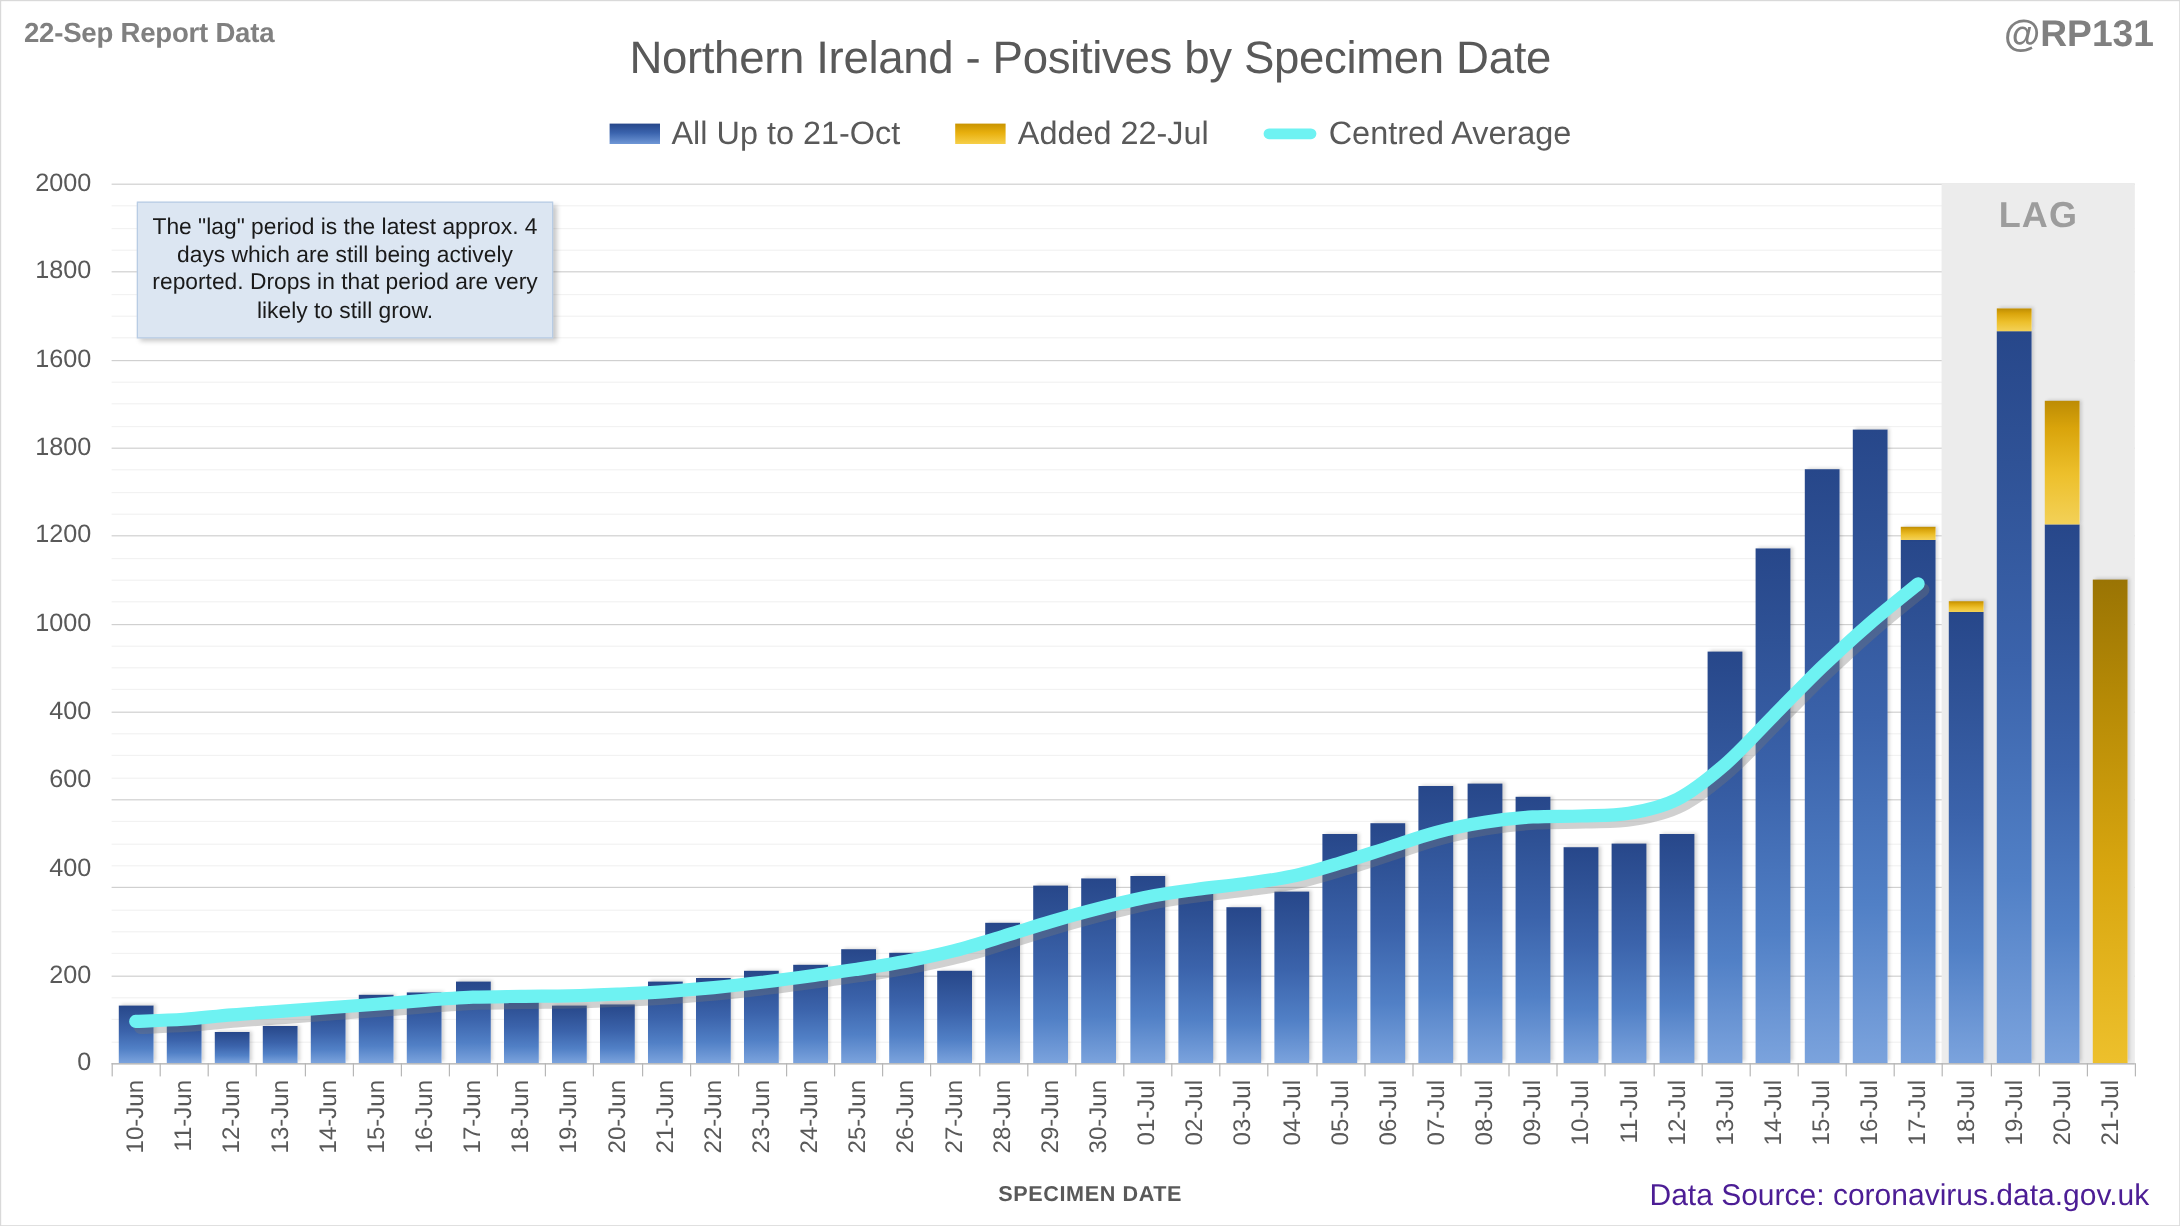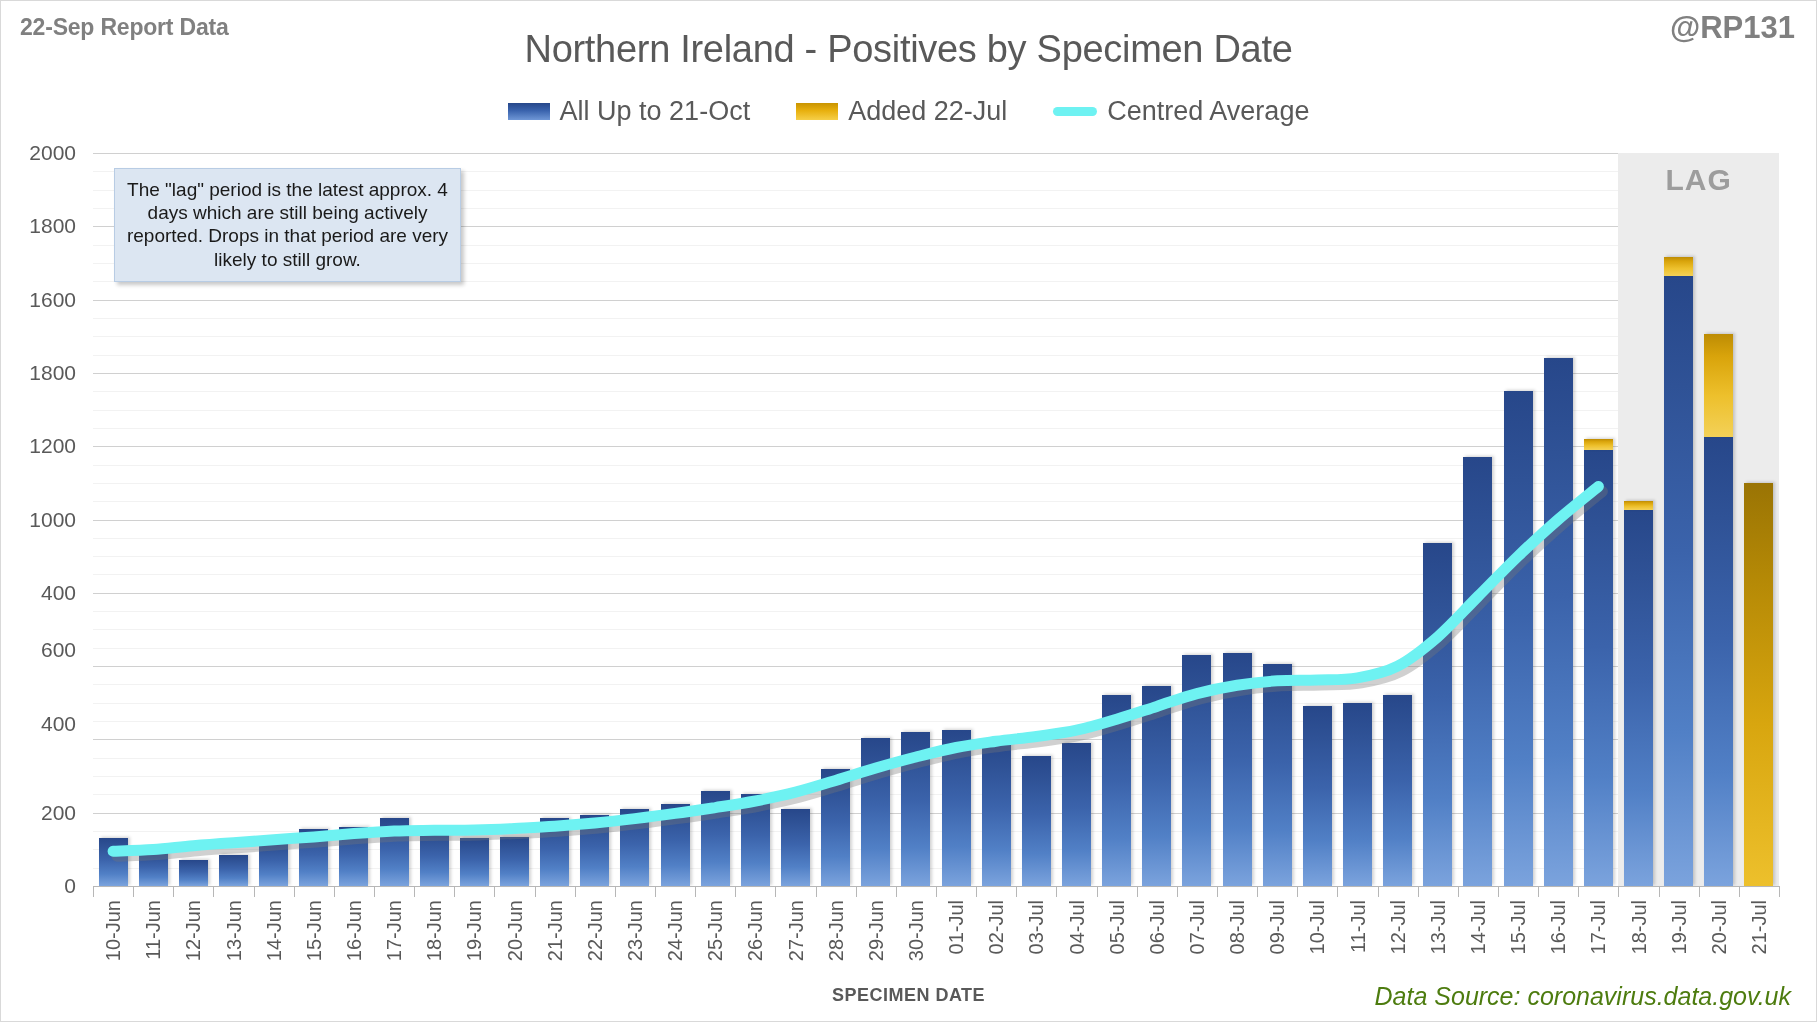--- a/index.html
+++ b/index.html
@@ -111,21 +111,21 @@
     white-space:nowrap;
     letter-spacing:0px;
   }
   #x-axis-title {
     position:absolute; left:0; right:0; top:985px;
     text-align:center; font-size:18px; font-weight:bold; color:#595959;
     letter-spacing:0.5px;
   }
   #data-source {
     position:absolute; right:26px; top:982px;
-    font-size:25px; color:#4d7c0f;font-style:italic;
+    font-size:25px; color:#4c1d95;
   }
 
   
   #annotation {
     position:absolute;
     left:114px; top:168px;
     width:347px;
     background:#dce6f2;
     border:1px solid #b8cce4;
     box-shadow:3px 3px 4px rgba(0,0,0,0.22);

